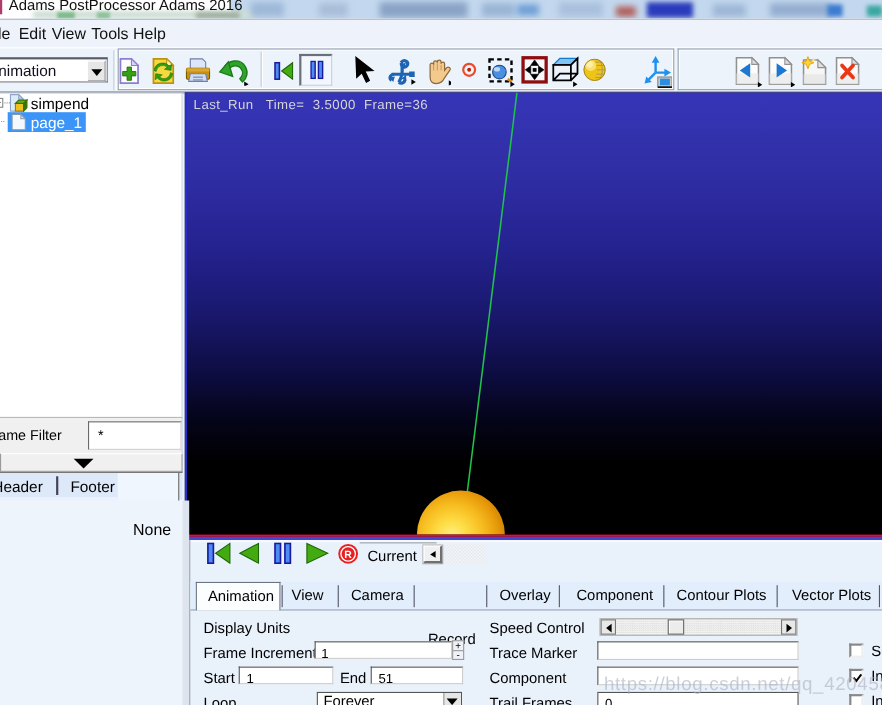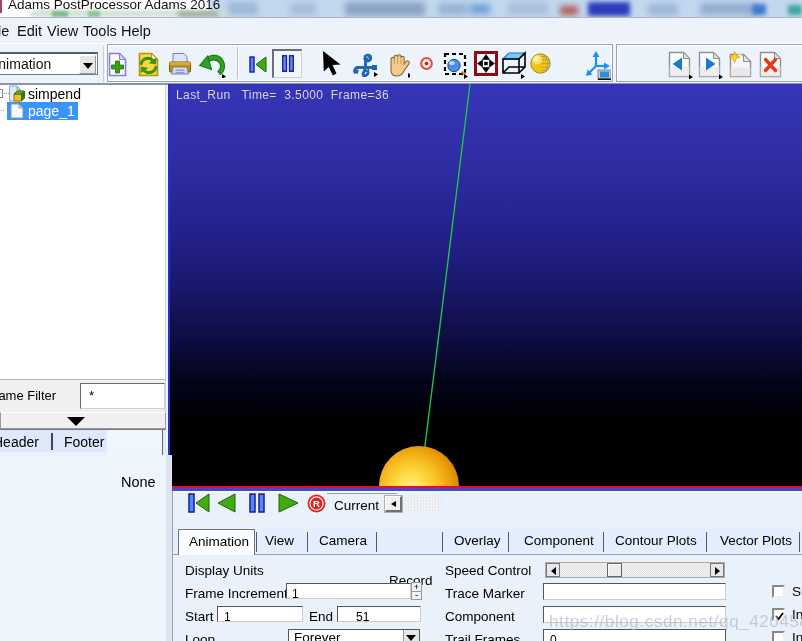--- a/index.html
+++ b/index.html
@@ -356,21 +356,21 @@
     <div class="abs" style="left:238px;top:27px;width:11px;height:18px;">
       <div class="abs" style="left:0;top:0;width:11px;height:9px;border:1px solid #999;border-bottom:none;background:#eef2f8;font-size:9px;line-height:8px;text-align:center;">+</div>
       <div class="abs" style="left:0;top:9px;width:11px;height:9px;border:1px solid #999;background:#eef2f8;font-size:9px;line-height:7px;text-align:center;">-</div>
     </div>
     <span class="abs" style="left:12px;top:54px;">Start</span>
     <div class="abs" style="left:44px;top:51px;width:86px;height:16px;background:#fff;border:1px solid #555;border-bottom-color:#ccc;border-right-color:#ccc;">
       <span class="abs" style="left:6px;top:3px;font-size:12px;">1</span>
     </div>
     <span class="abs" style="left:136px;top:54px;">End</span>
     <div class="abs" style="left:164px;top:51px;width:84px;height:16px;background:#fff;border:1px solid #555;border-bottom-color:#ccc;border-right-color:#ccc;">
-      <span class="abs" style="left:6px;top:3px;font-size:12px;margin-left:12px;">51</span>
+      <span class="abs" style="left:6px;top:3px;font-size:12px;">51</span>
     </div>
     <span class="abs" style="left:12px;top:77px;">Loop</span>
     <div class="abs" style="left:115px;top:74px;width:132px;height:18px;background:#fff;border:1px solid #555;">
       <span class="abs" style="left:5px;top:0px;">Forever</span>
       <div class="abs" style="right:0px;top:0px;width:16px;height:15px;background:#e6e6e6;border-left:1px solid #999;">
         <div class="abs" style="left:2px;top:5px;width:0;height:0;border-left:5px solid transparent;border-right:5px solid transparent;border-top:6px solid #000;"></div>
       </div>
     </div>
 
     <span class="abs" style="left:272px;top:8px;">Speed Control</span>

